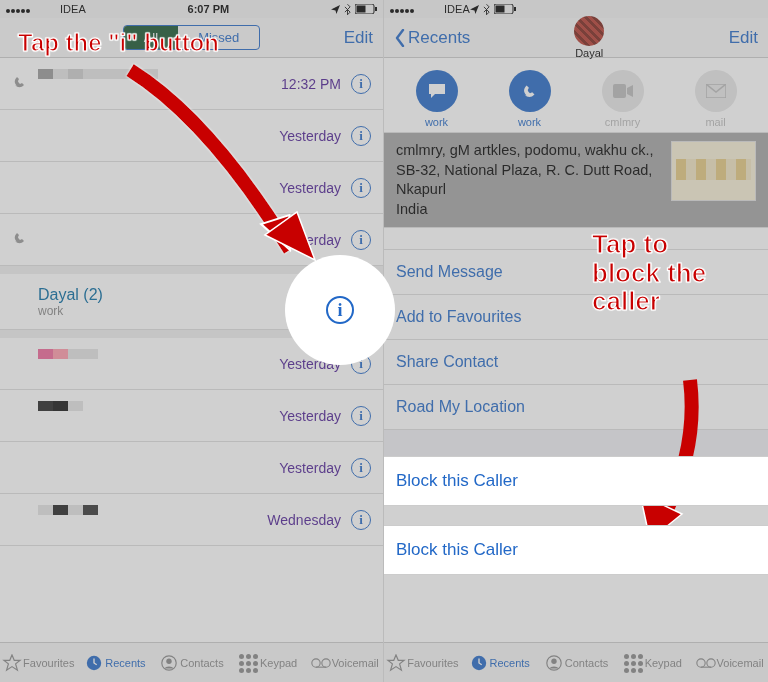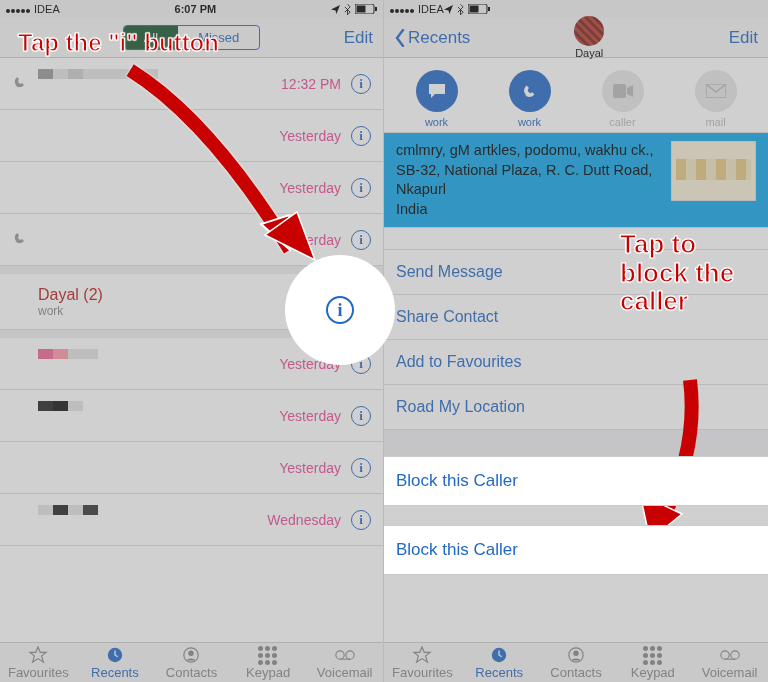--- a/index.html
+++ b/index.html
@@ -2,21 +2,21 @@
 <html><head>
 <meta charset="utf-8">
 <style>
   * { box-sizing: border-box; margin: 0; padding: 0; font-family: -apple-system, "Helvetica Neue", Arial, sans-serif; }
   body { width: 768px; height: 682px; display: flex; background: #fff; overflow: hidden; }
   .screen { width: 384px; height: 682px; position: relative; background: #fff; border-right: 1px solid #bbb; }
   .screen.dim::after { content:""; position:absolute; inset:0; background:rgba(120,120,120,0.35); pointer-events:none; }
 
   
   .status { height: 18px; padding: 0 6px; display: flex; align-items: center; font-size: 11px; color:#000; background:#f2f2f2; }
-  .status .carrier { display:flex; align-items:center; gap:0; }
+  .status .carrier { display:flex; align-items:center; gap:13px; }
   .status .dots span { width:4px; height:4px; border-radius:50%; background:#000; display:inline-block; margin-right:1px;}
   .status .time { flex:1; text-align:center; font-weight:600;}
   .status .righticons { display:flex; gap:4px; align-items:center; }
 
   
   .nav { height: 40px; display:flex; align-items:center; justify-content:space-between; padding: 0 10px; font-size: 17px; color:#2268c7; border-bottom:1px solid #ccc; background:#f6f6f6;}
   .seg { display:flex; border:1.2px solid #2268c7; border-radius:4px; overflow:hidden; font-size:13px; }
   .seg div { padding: 4px 20px; color:#2268c7; }
   .seg div.active { background:#14532d; color:#fff; }
   .navbtn { min-width:50px; }
@@ -24,46 +24,46 @@
   .back svg { width:12px; height:18px; }
   .profile-top { flex:1; display:flex; flex-direction:column; align-items:center; font-size:11px; color:#000;}
   .profile-top .avatar { width:30px; height:30px; border-radius:50%; background: repeating-linear-gradient(45deg,#b43a2e,#b43a2e 3px,#7a2219 3px,#7a2219 6px); margin-bottom:1px;}
 
   
   .list { height: 584px; overflow:hidden; }
   .row { height: 52px; display:flex; align-items:center; padding: 0 12px; border-bottom: 1px solid #ddd; background:#fff; gap:10px; }
   .row .phoneicon { width:16px; color:#888; }
   .row .pixelate { width:120px; height:30px; }
   .row .mid { flex:1; min-width:0; }
-  .row .name { font-size:16px; color:#b91c1c; white-space:nowrap; overflow:hidden; text-overflow:ellipsis;}
+  .row .name { font-size:16px; color:#0369a1; white-space:nowrap; overflow:hidden; text-overflow:ellipsis;}
   .row .sub { font-size:12px; color:#888;}
-  .row .timecol { font-size:14px; color:#ec4899; text-align:right; }
+  .row .timecol { font-size:14px; color:#4c1d95; text-align:right; }
   .row .info { width:20px; height:20px; border:1.6px solid #2268c7; border-radius:50%; color:#2268c7; font-size:13px; font-family:Georgia,serif; display:flex; align-items:center; justify-content:center; font-weight:bold;}
   .group-sep { height:8px; background:#eee; }
 
   
   .contact-actions { display:flex; padding: 12px 6px 4px; }
   .action { flex:1; display:flex; flex-direction:column; align-items:center; font-size:11px; }
   .circle { width:42px; height:42px; border-radius:50%; display:flex; align-items:center; justify-content:center; margin-bottom:4px; }
   .circle.blue { background:#2268c7; color:#fff; }
   .circle.gray { background:#e6e6e6; color:#bbb; }
   .action .lab { color:#2268c7; font-size:11px;}
   .action.disabled .lab { color:#bbb; }
-  .addrblock { display:flex; padding: 8px 12px; border-top:1px solid #ddd; border-bottom:1px solid #ddd; gap:8px; background:#0ea5e9;}
+  .addrblock { display:flex; padding: 8px 12px; border-top:1px solid #ddd; border-bottom:1px solid #ddd; gap:8px; background:#a3a3a3;}
   .addrblock .addr { flex:1; font-size:14.5px; color:#000; line-height:1.35; }
   .map { width:85px; height:60px; background:#f6eed5; border:1px solid #ddd; position:relative; }
   .map::before { content:""; position:absolute; left:5%; right:5%; top:30%; height:35%; background:repeating-linear-gradient(90deg,#e4c87f 0 10px,#f0e4c0 10px 20px);}
   .plainrow { padding: 12px 12px; font-size:14px; color:#888; border-bottom:1px solid #ddd; background:#fff;}
   .linkrow { padding: 13px 12px; font-size:16px; color:#2268c7; border-bottom:1px solid #ddd; background:#fff;}
   .gap { height: 26px; background:#efeef3; }
   .blockrow { padding: 14px 12px; font-size:17px; color:#2268c7; background:#fff; border-top:1px solid #ccc; border-bottom:1px solid #ccc;}
 
   
   .tabbar { position:absolute; left:0; right:0; bottom:0; height:40px; background:#f4f4f4; border-top:1px solid #ccc; display:flex;}
-  .tab { flex:1; display:flex; flex-direction:column; align-items:center; justify-content:center; font-size:13px; color:#888; gap:1px;}
+  .tab { flex:1; display:flex; flex-direction:row; align-items:center; justify-content:center; font-size:11px; color:#888; gap:1px;}
   .tab.active { color:#2268c7; }
   .tab svg,.tab .keypad { width:20px; height:18px; }
   
   .overlay { position:absolute; inset:0; pointer-events:none; }
   .anno-text { position:absolute; color:#c80000; font-weight:800; font-family:Arial,sans-serif; -webkit-text-stroke:1.2px #fff; text-shadow:0 0 2px #fff,0 0 2px #fff; line-height:1.1;}
   .spotlight { position:absolute; width:110px; height:110px; border-radius:50%; background:#fff; display:flex; align-items:center; justify-content:center; box-shadow:0 0 0 9999px rgba(0,0,0,0); z-index:5;}
   .spotlight .info-big { width:28px; height:28px; border:2.2px solid #2268c7; border-radius:50%; color:#2268c7; font-size:18px; font-family:Georgia,serif; font-weight:bold; display:flex; align-items:center; justify-content:center;}
   .arrow { position:absolute; }
 
   
@@ -316,42 +316,42 @@
         </div>
       <span class="lab">work</span>
     </div>
     <div class="action disabled">
       <div class="circle gray">
           <svg width="20" height="14" viewBox="0 0 20 14">
             <rect x="0" y="0" width="13" height="14" rx="2" fill="#bbb"></rect>
             <path d="M14 4l6-3v12l-6-3z" fill="#bbb"></path>
           </svg>
         </div>
-      <span class="lab">caller</span>
+      <span class="lab">cmlmry</span>
     </div>
     <div class="action disabled">
       <div class="circle gray">
           <svg width="20" height="14" viewBox="0 0 20 14">
             <rect x="0" y="0" width="20" height="14" fill="none" stroke="#bbb" stroke-width="1.5"></rect>
             <path d="M0 0l10 8L20 0" fill="none" stroke="#bbb" stroke-width="1.5"></path>
           </svg>
         </div>
       <span class="lab">mail</span>
     </div>
   </div>
 
   <div class="addrblock">
     <div class="addr" style="white-space:pre-line">cmlmry, gM artkles, podomu, wakhu ck., SB-32, National Plaza, R. C. Dutt Road, Nkapurl
 India</div>
     <div class="map"></div>
   </div>
   <div style="height:22px;background:#fff;border-bottom:1px solid #ddd"></div>
   <div class="linkrow">Send Message</div>
+  <div class="linkrow">Add to Favourites</div>
   <div class="linkrow">Share Contact</div>
-  <div class="linkrow">Add to Favourites</div>
   <div class="linkrow">Road My Location</div>
   <div class="gap"></div>
   <div class="blockrow" style="position:relative;z-index:20">Block this Caller</div>
 
   <div class="tabbar">
     <div class="tab">
         <svg viewBox="0 0 20 20">
           <path d="M10 1l2.5 6H19l-5 4 2 7-6-4-6 4 2-7-5-4h6.5z" fill="none" stroke="currentColor" stroke-width="1.3"></path>
         </svg>
         <span>Favourites</span>
@@ -408,21 +408,21 @@
       </defs>
     <path d="M20 10 Q 100 60 180 190" stroke="#c80000" stroke-width="14" fill="none" filter="url(#s)"></path>
     <path d="M180 190 l-38 -8 l20 -22 z" fill="#c80000" stroke="#fff" stroke-width="2" transform="rotate(30 180 190)"></path>
     <path d="M155 175 l50 25 l-18 -48 z" fill="#c80000" stroke="#fff" stroke-width="1.5"></path>
   </svg>
 
   <div class="spotlight" style="left:285px; top:255px;">
     <div class="info-big">i</div>
   </div>
 
-  <div class="anno-text" style="left:620px; top:230px; font-size:26px; width:140px;">Tap to block the caller</div>
+  <div class="anno-text" style="left:592px; top:230px; font-size:26px; width:140px;">Tap to block the caller</div>
 
   <svg class="arrow" style="left:590px; top:370px;" width="150" height="200" viewBox="0 0 150 200">
     <path d="M100 10 Q 110 90 60 170" stroke="#c80000" stroke-width="14" fill="none"></path>
     <path d="M60 170 l-10 -46 l42 20 z" fill="#c80000" stroke="#fff" stroke-width="1.5"></path>
   </svg>
 
   <div style="position:absolute; left:384px; right:0; top:525px; height:50px; background:#fff; display:flex; align-items:center; padding-left:12px; z-index:10; border-top:1px solid #ccc; border-bottom:1px solid #ccc;">
      <span style="color:#2268c7; font-size:17px;">Block this Caller</span>
   </div>
 </div>

